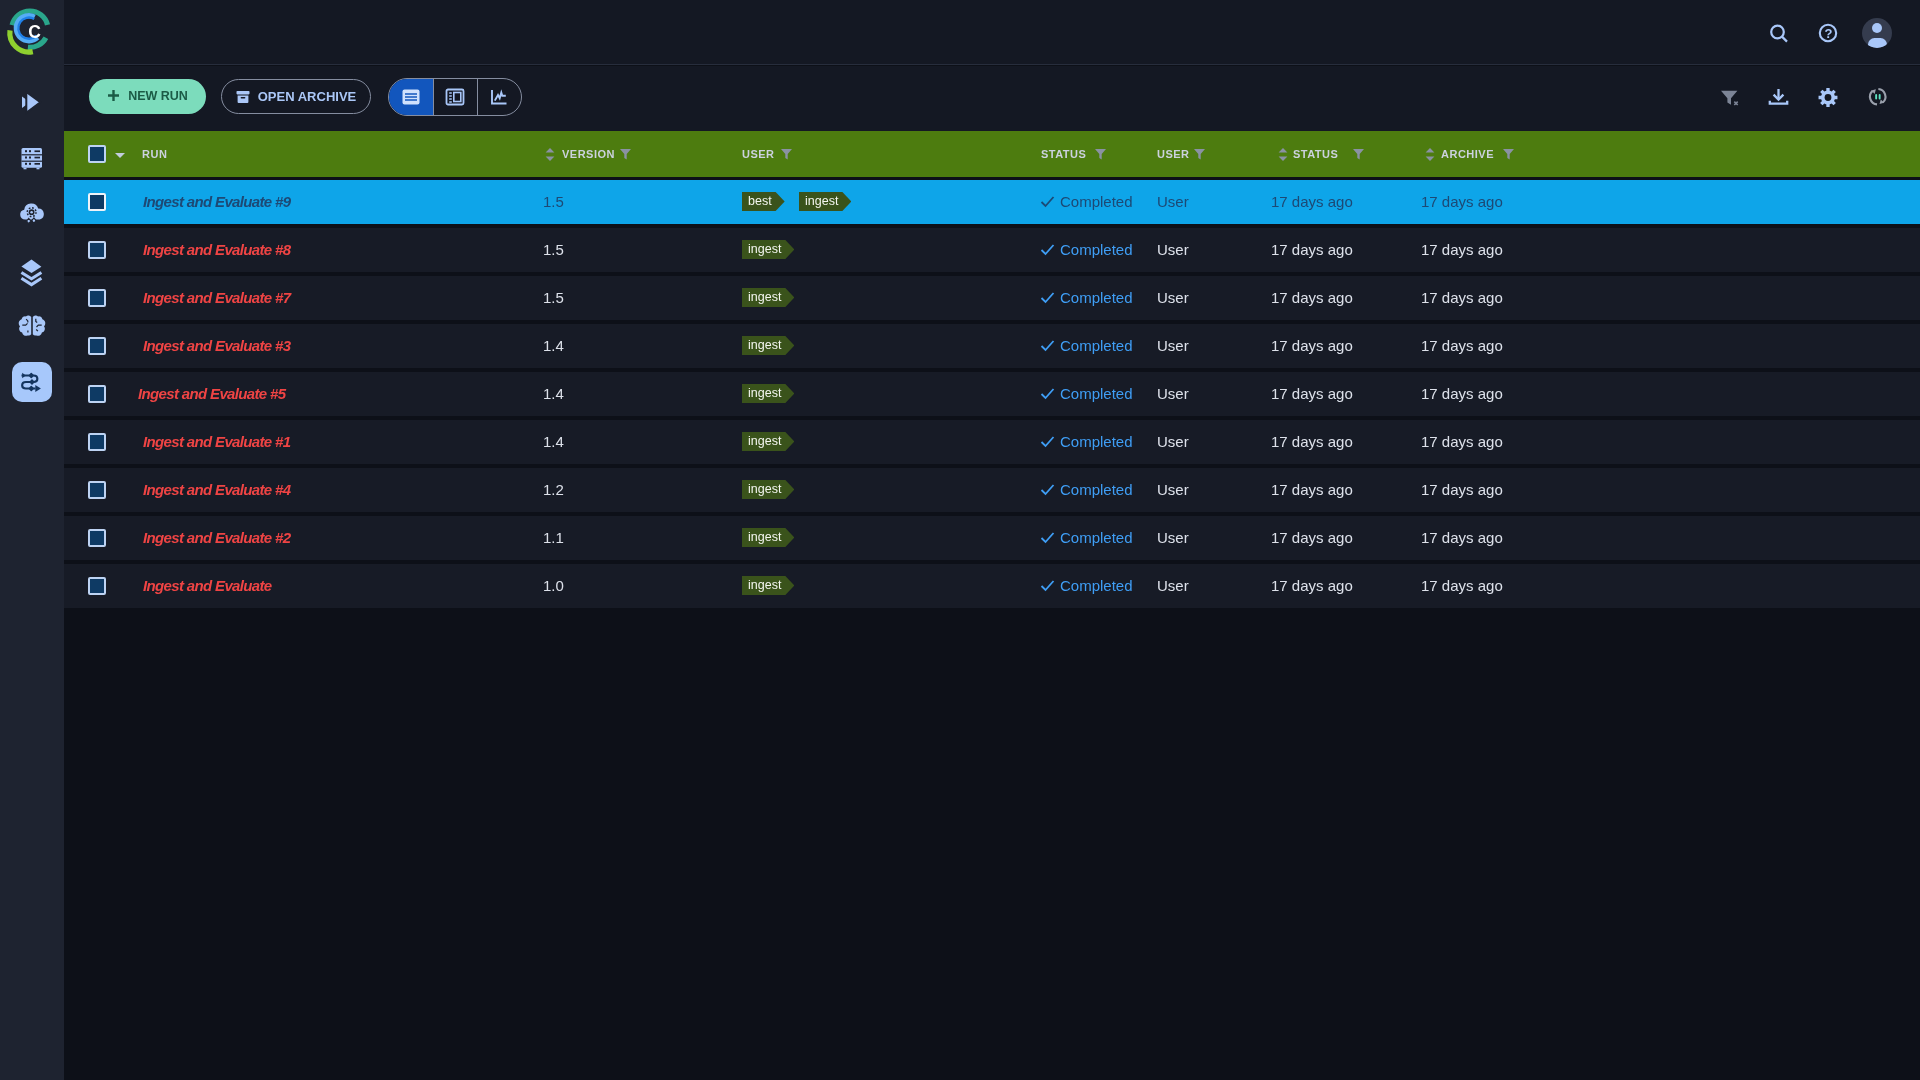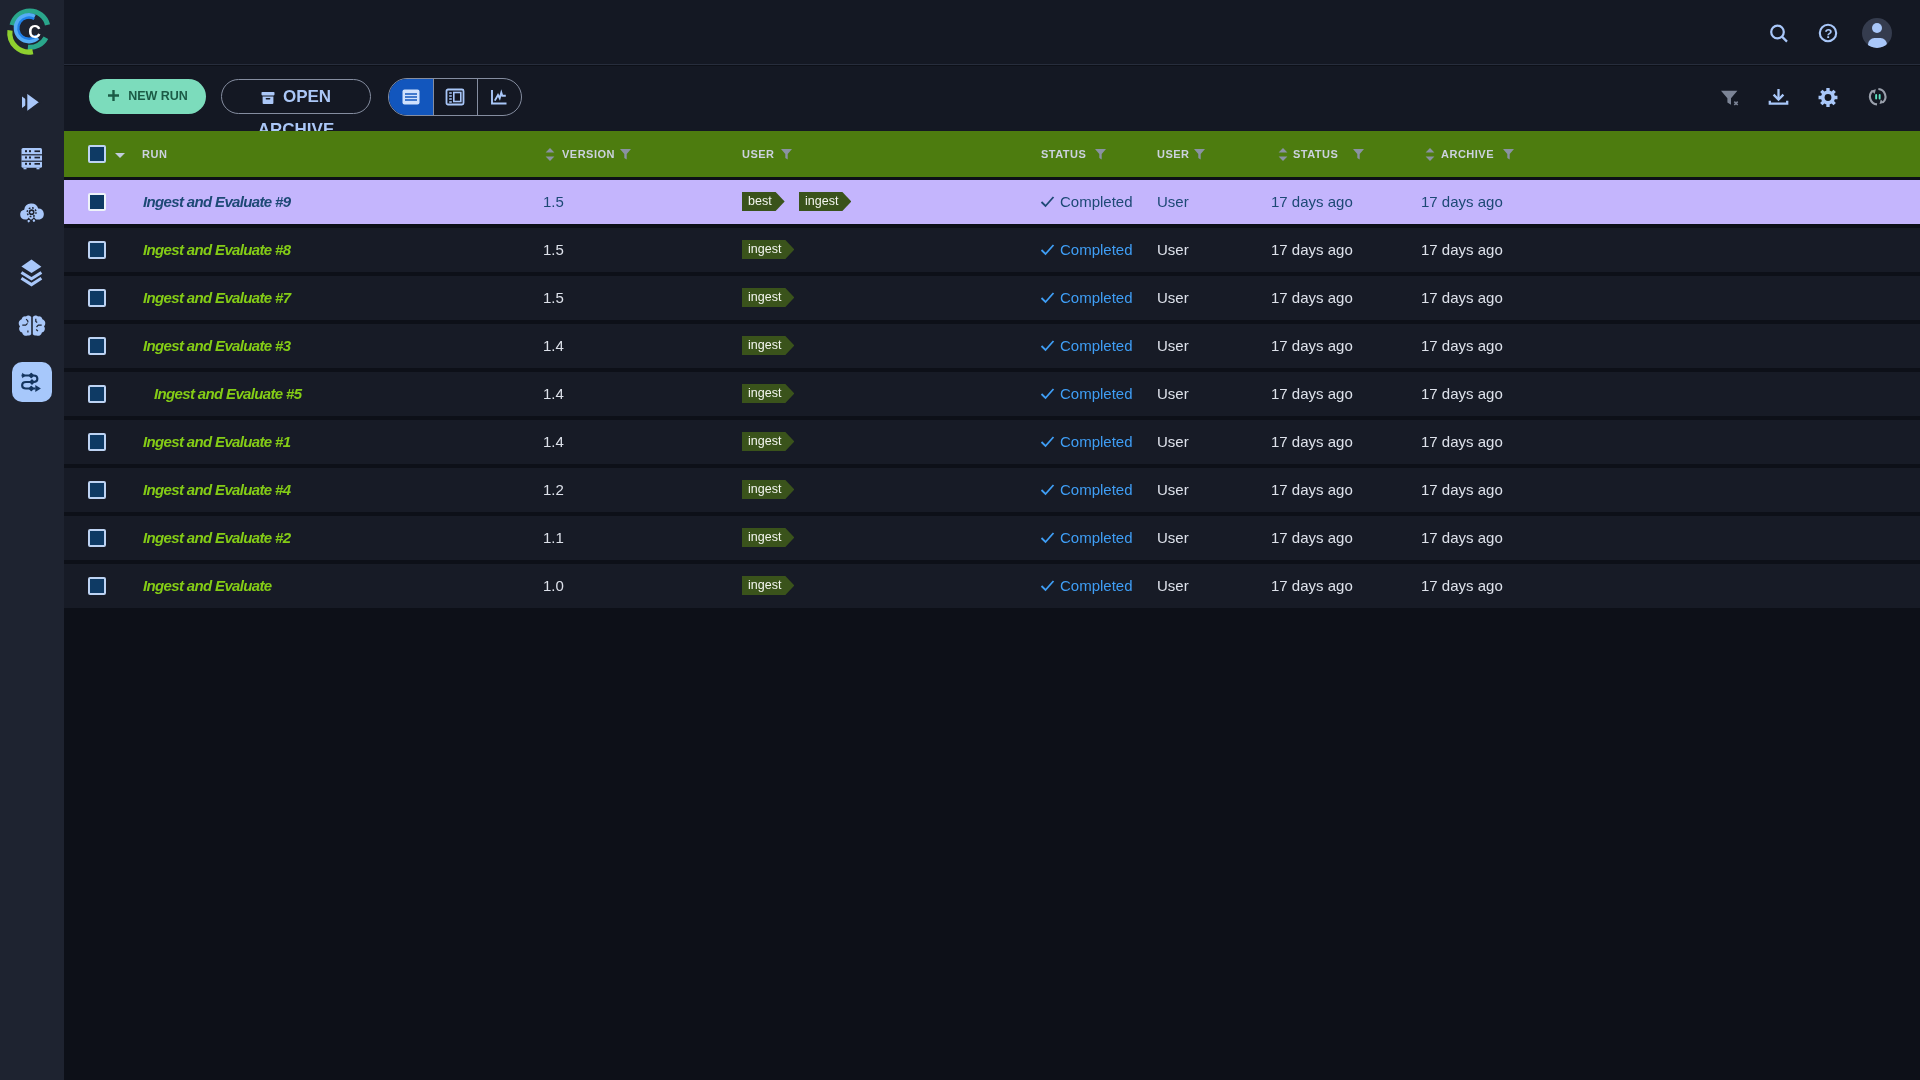--- a/index.html
+++ b/index.html
@@ -4,36 +4,36 @@
 <style>
 * { margin:0; padding:0; box-sizing:border-box; }
 html,body { width:1920px; height:1080px; overflow:hidden; background:#0d1018; font-family:"Liberation Sans", sans-serif; }
 .abs { position:absolute; }
 #sidebar { position:absolute; left:0; top:0; width:64px; height:1080px; background:#1e2330; }
 #topbar { position:absolute; left:64px; top:0; width:1856px; height:65px; background:#141823; border-bottom:1px solid #272d3c; }
 #toolbar { position:absolute; left:64px; top:66px; width:1856px; height:65px; background:#141823; }
 #thead { position:absolute; left:64px; top:131px; width:1856px; height:46px; background:#4d7c0f; }
 .hlabel { position:absolute; top:0; height:46px; line-height:46px; font-size:11px; font-weight:bold; letter-spacing:0.5px; color:#ccd2de; }
 .row { position:absolute; left:64px; width:1856px; height:44px; background:#171b26; }
-.row.sel { background:#c4b5fd;text-align:center; }
+.row.sel { background:#0ea5e9;text-align:center; }
 .cell { position:absolute; top:0; height:44px; line-height:44px; font-size:15px; color:#dde1ea; }
 .sel .cell { color:#1d4975; }
-.rname { font-size:15px; font-weight:bold; font-style:italic; color:#84cc16; letter-spacing:-0.65px; }
+.rname { font-size:15px; font-weight:bold; font-style:italic; color:#ef4444; letter-spacing:-0.65px; }
 .sel .rname { color:#1d4975; }
 .status { color:#3f9ef5; }
 .sel .status { color:#1d4975; }
 .cbx { position:absolute; left:24px; top:13px; width:18px; height:18px; border:2px solid #bdd3f3; border-radius:2px; background:#0e3a64; }
 .sel .cbx { border-color:#eef3f9; }
 .tag { position:absolute; top:12px; height:19px; line-height:19px; font-size:12.5px; color:#f4f6f0; background:#3a531b; padding:0 13px 0 6px;
   clip-path: polygon(0 0, calc(100% - 9px) 0, 100% 50%, calc(100% - 9px) 100%, 0 100%); }
 .crumbs { position:absolute; left:24px; top:0; height:65px; line-height:65px; font-size:15px; color:#d3d8e4; }
 .crumbs .sep { color:#8d94a6; padding:0 9px; }
 .crumbs .cur { color:#b6c4f2; font-weight:bold; }
 .btn-new { position:absolute; left:25px; top:13px; width:117px; height:35px; border-radius:18px; background:#7cdcbc; color:#1b5b46; font-size:12.5px; font-weight:bold; text-align:center; line-height:35px; }
-.btn-arch { position:absolute; left:157px; top:13px; width:150px; height:35px; border-radius:18px; border:1px solid #858da0; color:#abc7f7; font-size:17px; font-weight:bold; line-height:33px; }
+.btn-arch { position:absolute; left:157px; top:13px; width:150px; height:35px; border-radius:18px; border:1px solid #858da0; color:#abc7f7; font-size:13px; font-weight:bold; line-height:33px; }
 #toggle { position:absolute; left:324px; top:12px; width:134px; height:38px; border-radius:19px; border:1px solid #858da0; overflow:hidden; display:flex; }
 #toggle .seg { width:44.66px; height:100%; display:flex; align-items:center; justify-content:center; }
 #toggle .seg.active { background:#1256bd; }
 #toggle .seg + .seg { border-left:1px solid #858da0; }
 </style>
 </head>
 <body>
 
 <div id="sidebar">
 
@@ -300,21 +300,21 @@
     <svg class="abs" style="left:976px;top:15px" width="15" height="13" viewBox="0 0 15 13">
         <path d="M1.5 7 L5.5 11 L13.5 2" stroke="#3f9ef5" stroke-width="1.8" fill="none"></path>
       </svg>
     <div class="cell status" style="left:996px">Completed</div>
     <div class="cell" style="left:1093px">User</div>
     <div class="cell" style="left:1207px">17 days ago</div>
     <div class="cell" style="left:1357px">17 days ago</div>
   </div>
 <div class="row" style="top:372px">
     <div class="cbx"></div>
-    <div class="cell rname" style="left:90px">Ingest and Evaluate #5</div>
+    <div class="cell rname" style="left:74px">Ingest and Evaluate #5</div>
     <div class="cell" style="left:479px">1.4</div>
     <div class="tag" style="left:678px">ingest</div>
     <svg class="abs" style="left:976px;top:15px" width="15" height="13" viewBox="0 0 15 13">
         <path d="M1.5 7 L5.5 11 L13.5 2" stroke="#3f9ef5" stroke-width="1.8" fill="none"></path>
       </svg>
     <div class="cell status" style="left:996px">Completed</div>
     <div class="cell" style="left:1093px">User</div>
     <div class="cell" style="left:1207px">17 days ago</div>
     <div class="cell" style="left:1357px">17 days ago</div>
   </div>

